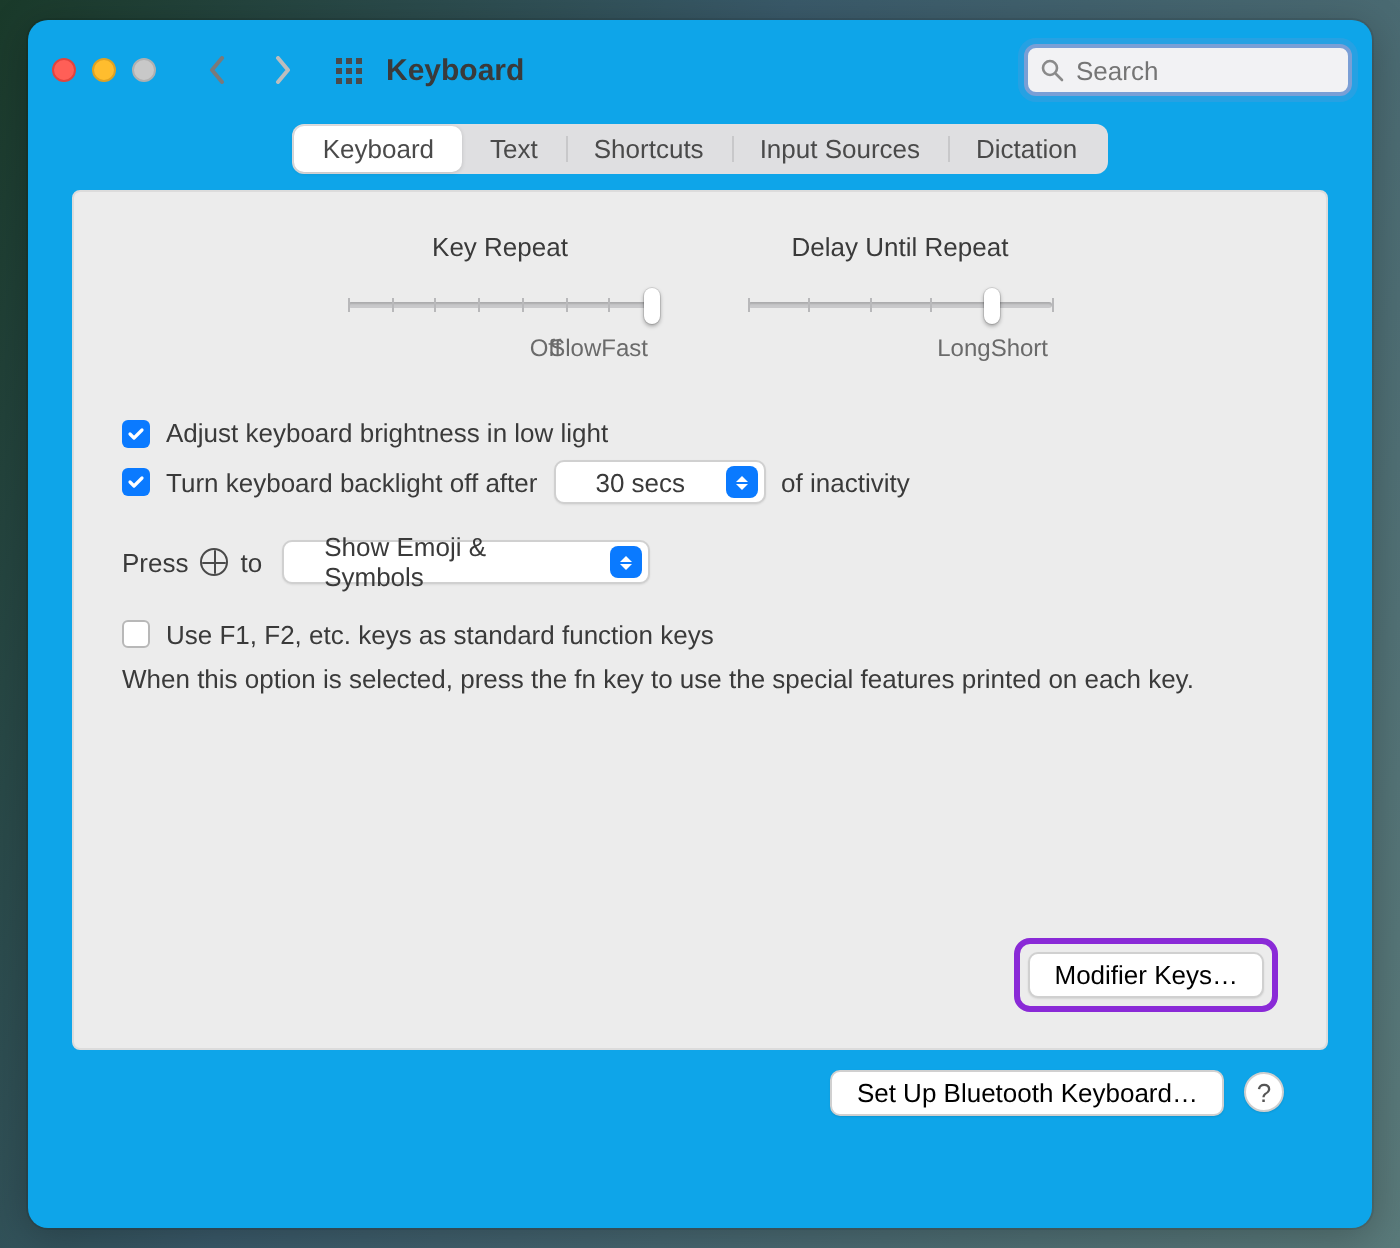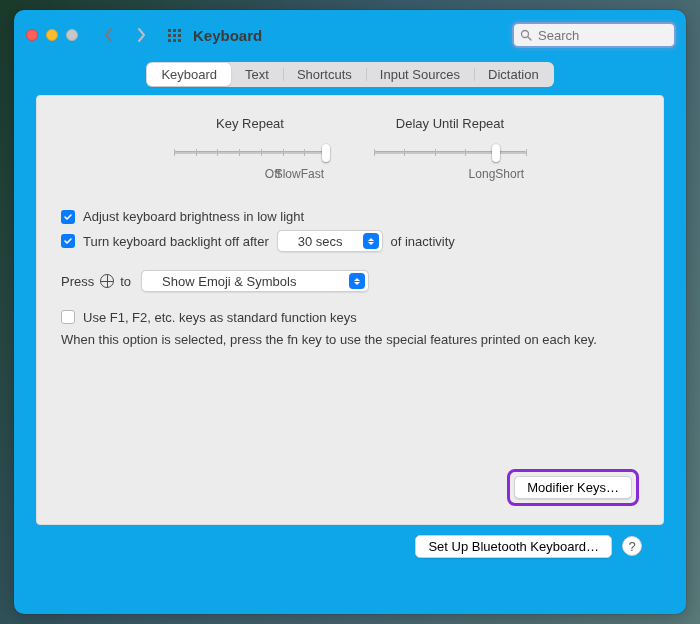--- a/index.html
+++ b/index.html
@@ -247,21 +247,21 @@
         <span>of inactivity</span>
       </div>
 
       <div class="row" style="margin-top:18px">
         <span>Press</span>
         <span style="width:4px"></span>
         <span class="globe"></span>
         <span style="width:4px"></span>
         <span>to</span>
         <span style="width:10px"></span>
-        <div class="select" style="width:228px">
+        <div class="select" style="width:184px">
           <span class="sval" style="flex:1">Show Emoji &amp; Symbols</span>
           <span class="sbtn">
               <span class="up"></span>
               <span class="dn"></span>
             </span>
         </div>
       </div>
 
       <div class="row" style="margin-top:18px; align-items:flex-start">
         <div class="checkbox off"></div>

